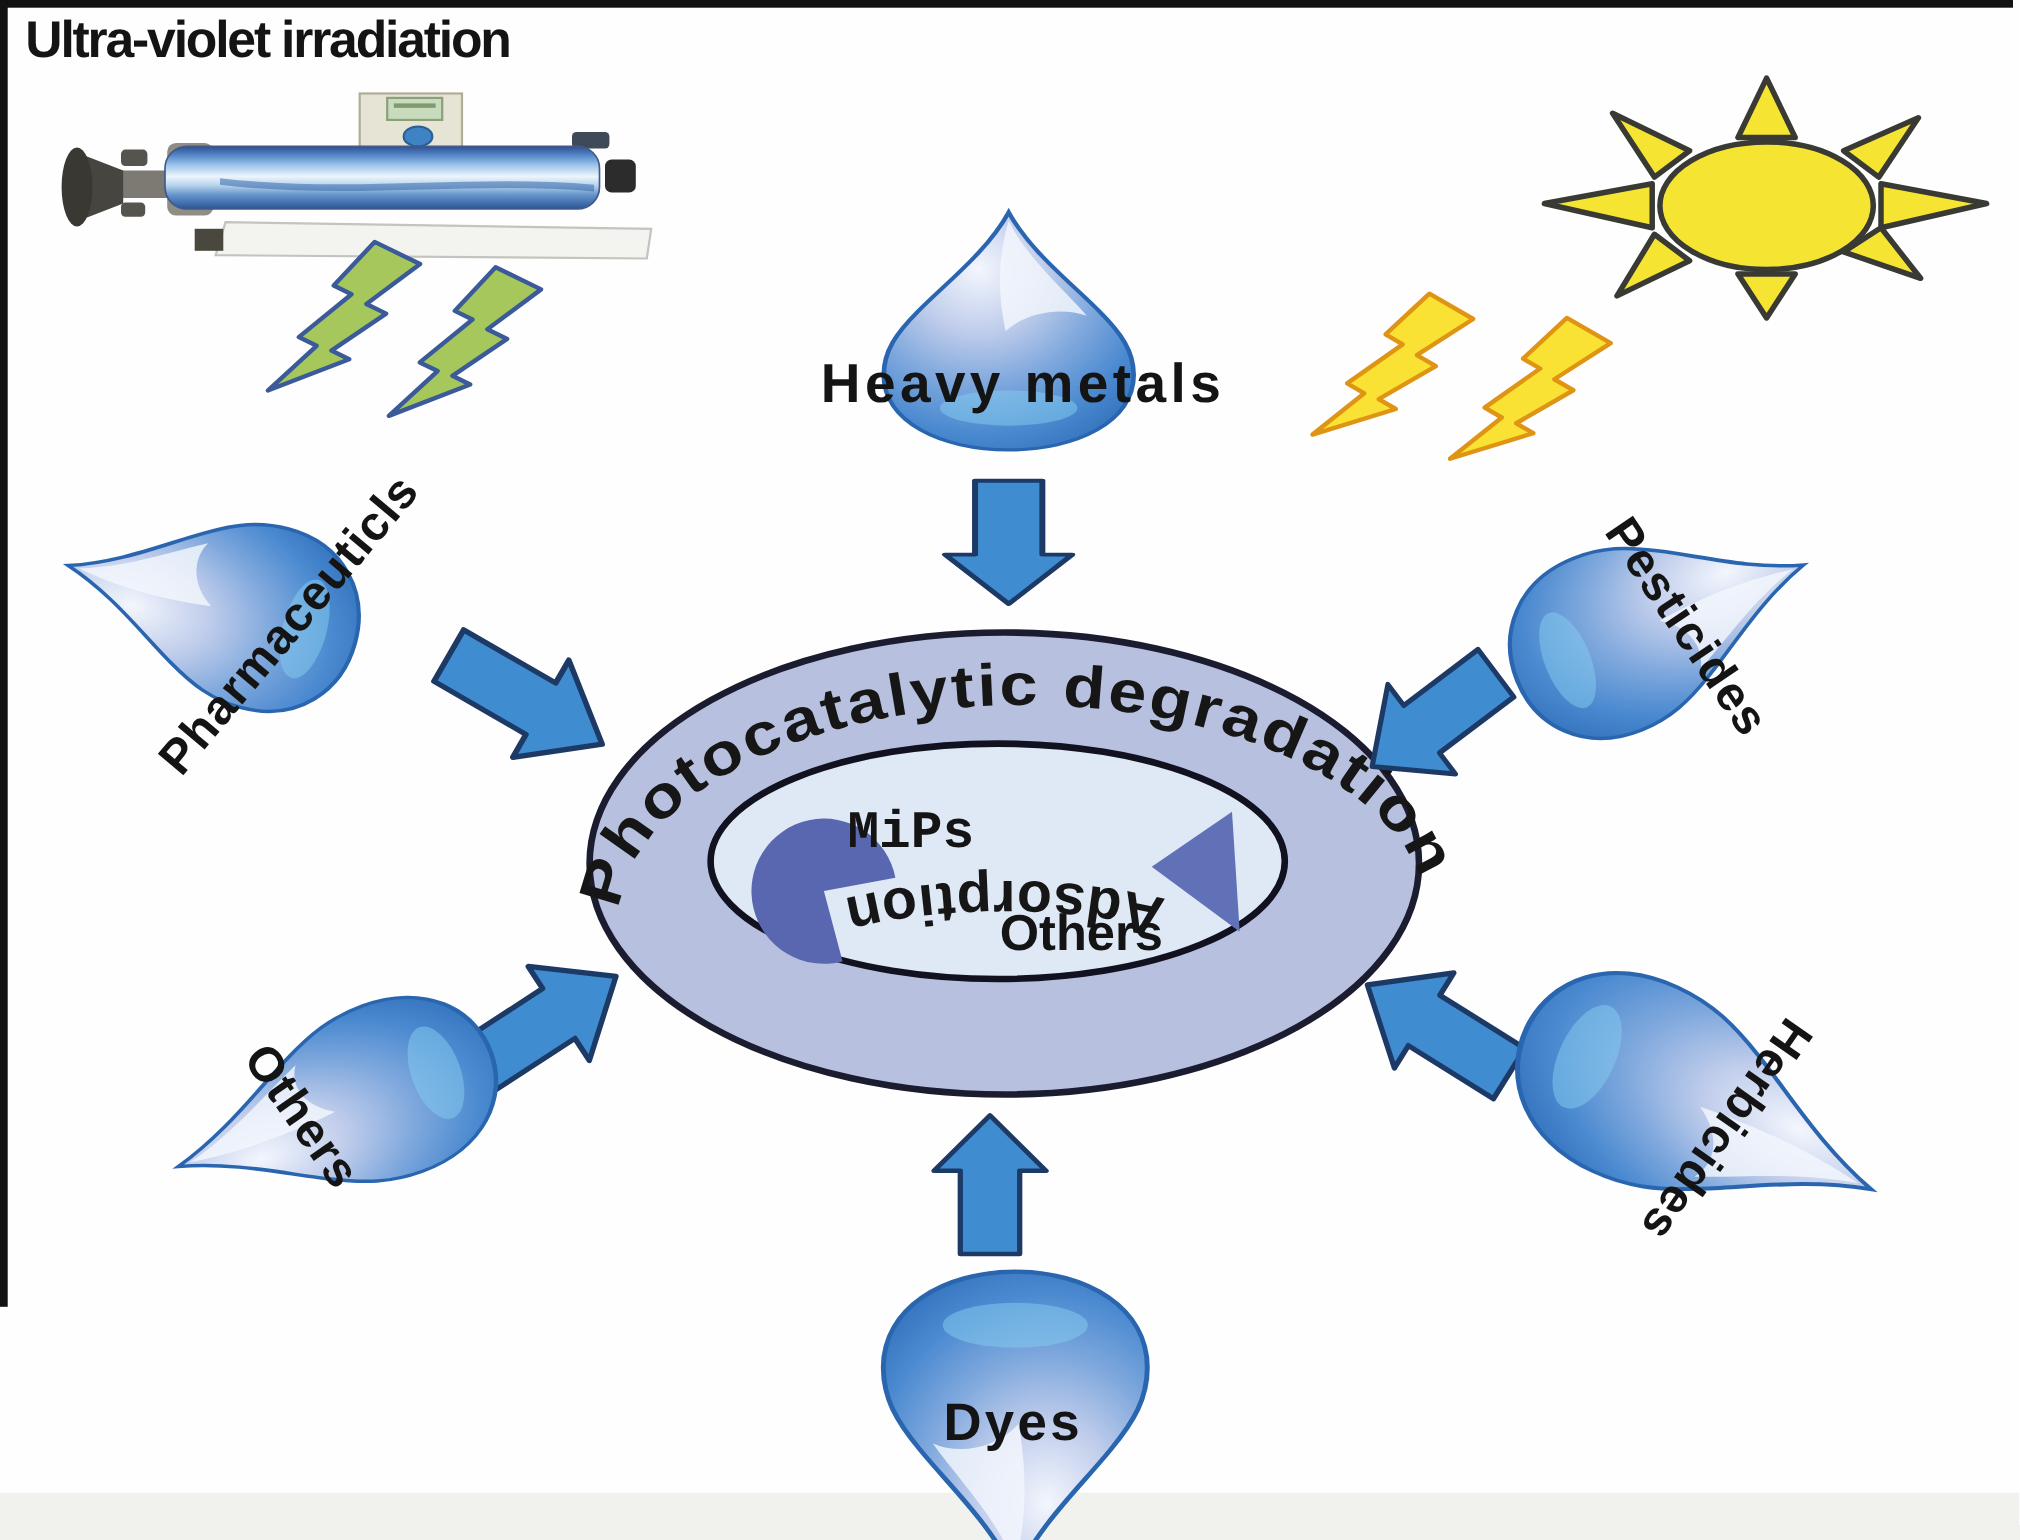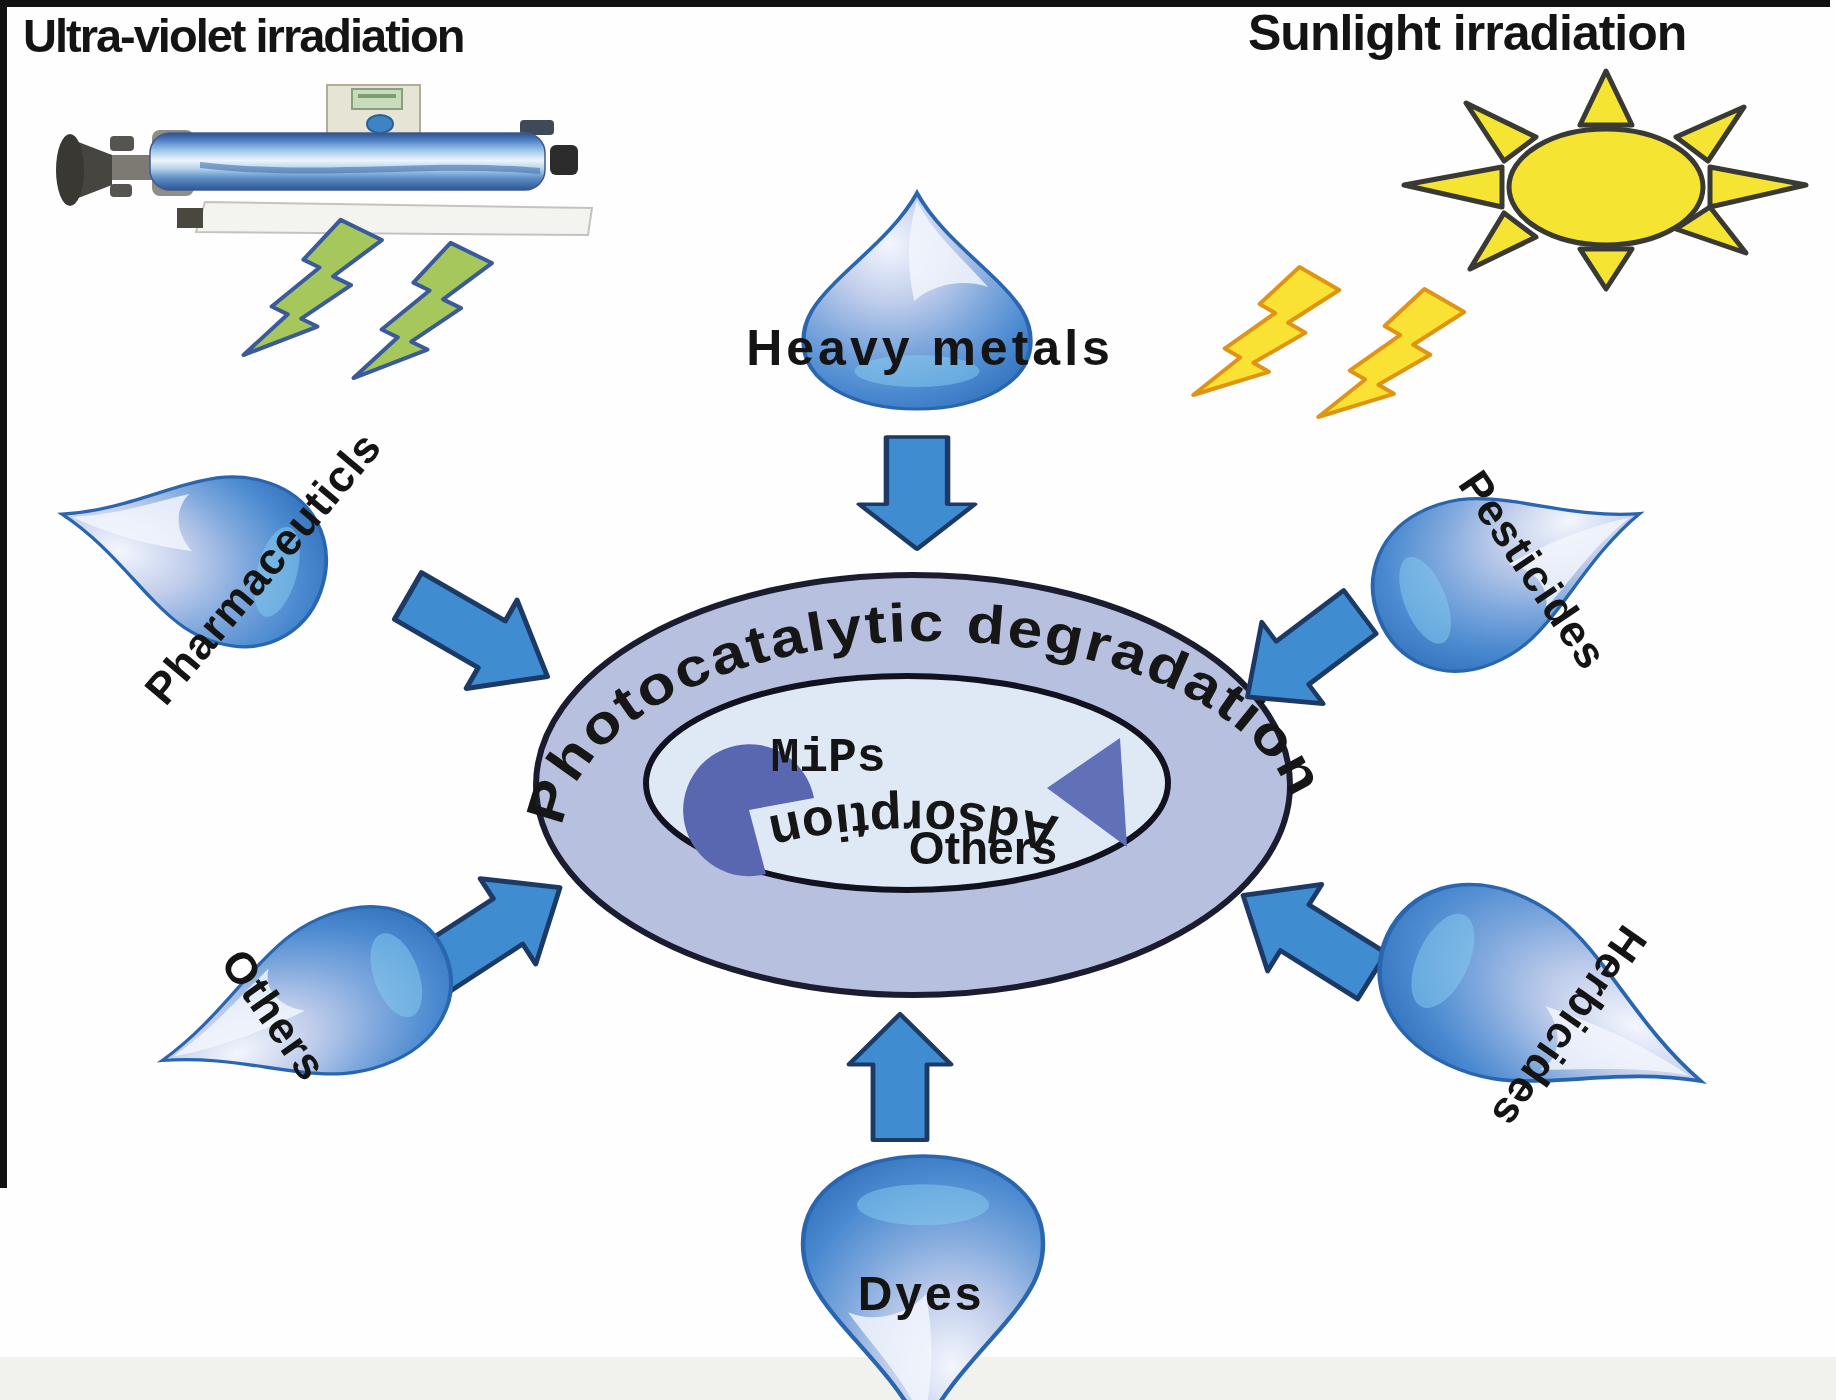--- a/index.html
+++ b/index.html
@@ -137,21 +137,20 @@
       <ellipse class="gleam" cx="0" cy="58" rx="44" ry="16"></ellipse>
     </g>
     <g transform="translate(923,1279) rotate(180) scale(1.5,1.28)">
       <use href="#dropShape" class="dropFill"></use>
         <use href="#dropShine" class="dropShineUse"></use>
       <ellipse class="gleam" cx="0" cy="58" rx="44" ry="16"></ellipse>
     </g>
   </svg>
 
   <div class="lbl" style="left:12px;top:12px;font-size:47px;letter-spacing:-2px;margin-left:11px;">Ultra-violet irradiation</div>
-  <div class="lbl" style="left:1248px;top:8px;font-size:50px;letter-spacing:-1px;">Sunlight irradiation</div>
 
   <div class="lbl ctr" style="left:930px;top:332px;font-size:50px;letter-spacing:4px;">Heavy metals</div>
   <div class="lbl" style="left:263px;top:568px;font-size:44px;letter-spacing:1px;transform:translate(-50%,-50%) rotate(-50deg);">Pharmaceuticls</div>
   <div class="lbl" style="left:1533px;top:570px;font-size:44px;letter-spacing:1px;transform:translate(-50%,-50%) rotate(56deg);">Pesticides</div>
   <div class="lbl" style="left:274px;top:1015px;font-size:44px;letter-spacing:1px;transform:translate(-50%,-50%) rotate(55deg);">Others</div>
   <div class="lbl" style="left:1569px;top:1027px;font-size:44px;letter-spacing:1px;transform:translate(-50%,-50%) rotate(125deg);">Herbicides</div>
   <div class="lbl ctr" style="left:921px;top:1278px;font-size:48px;letter-spacing:3px;">Dyes</div>
 
   <div class="lbl ctr" style="left:828px;top:742px;font-size:48px;font-family:Liberation Mono, monospace;">MiPs</div>
   <div class="lbl ctr" style="left:983px;top:832px;font-size:46px;">Others</div>

